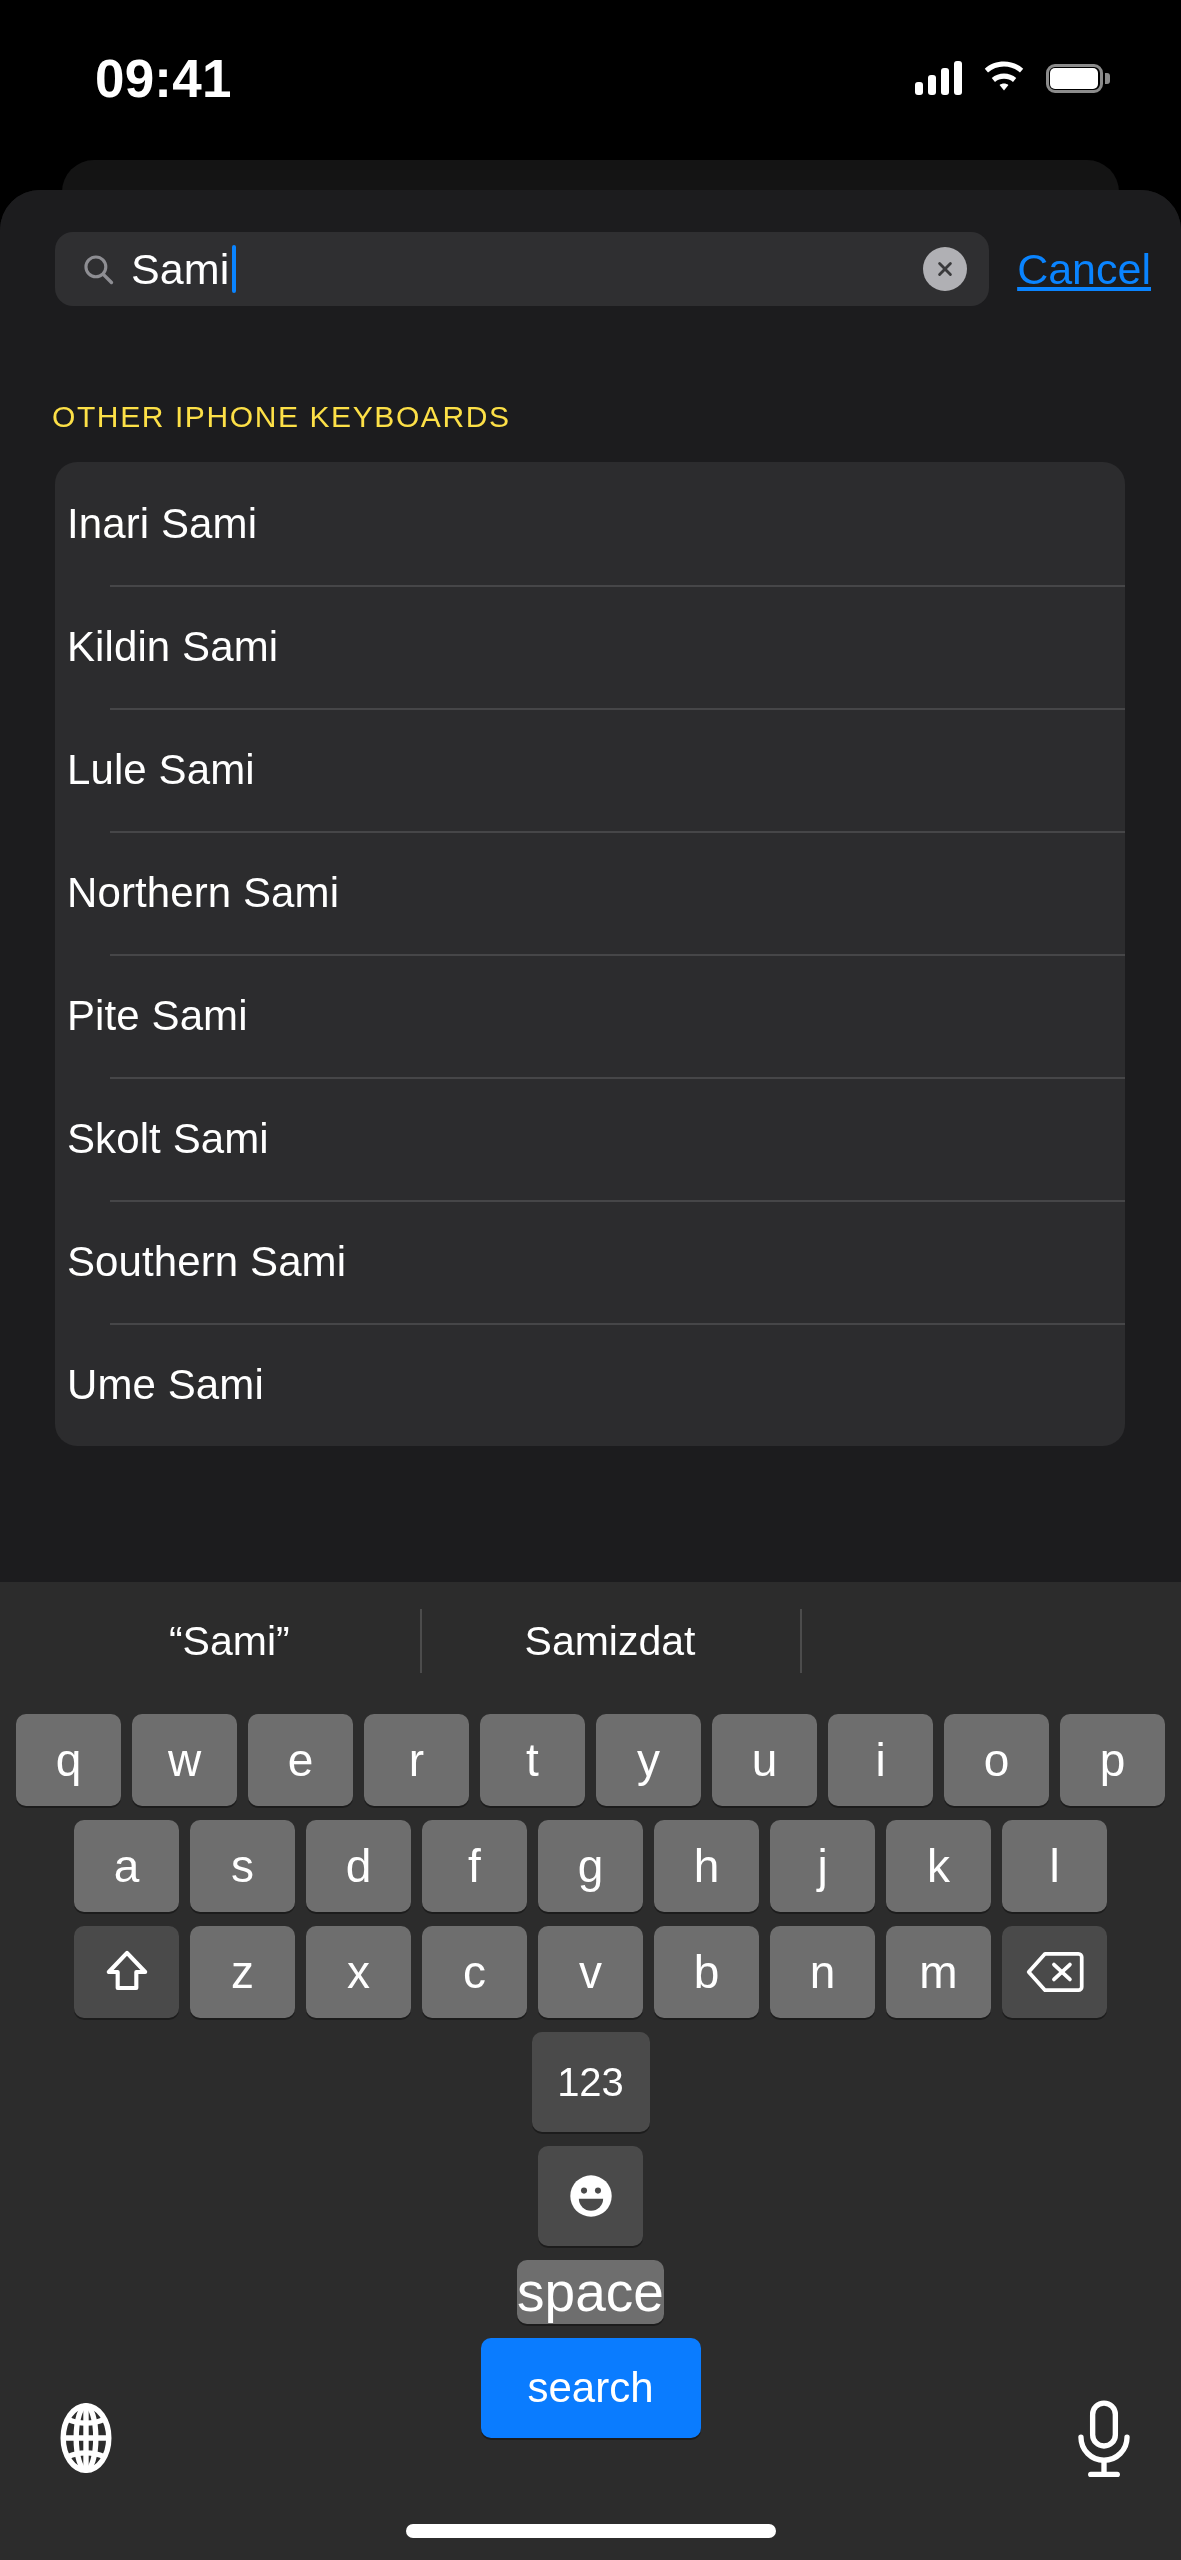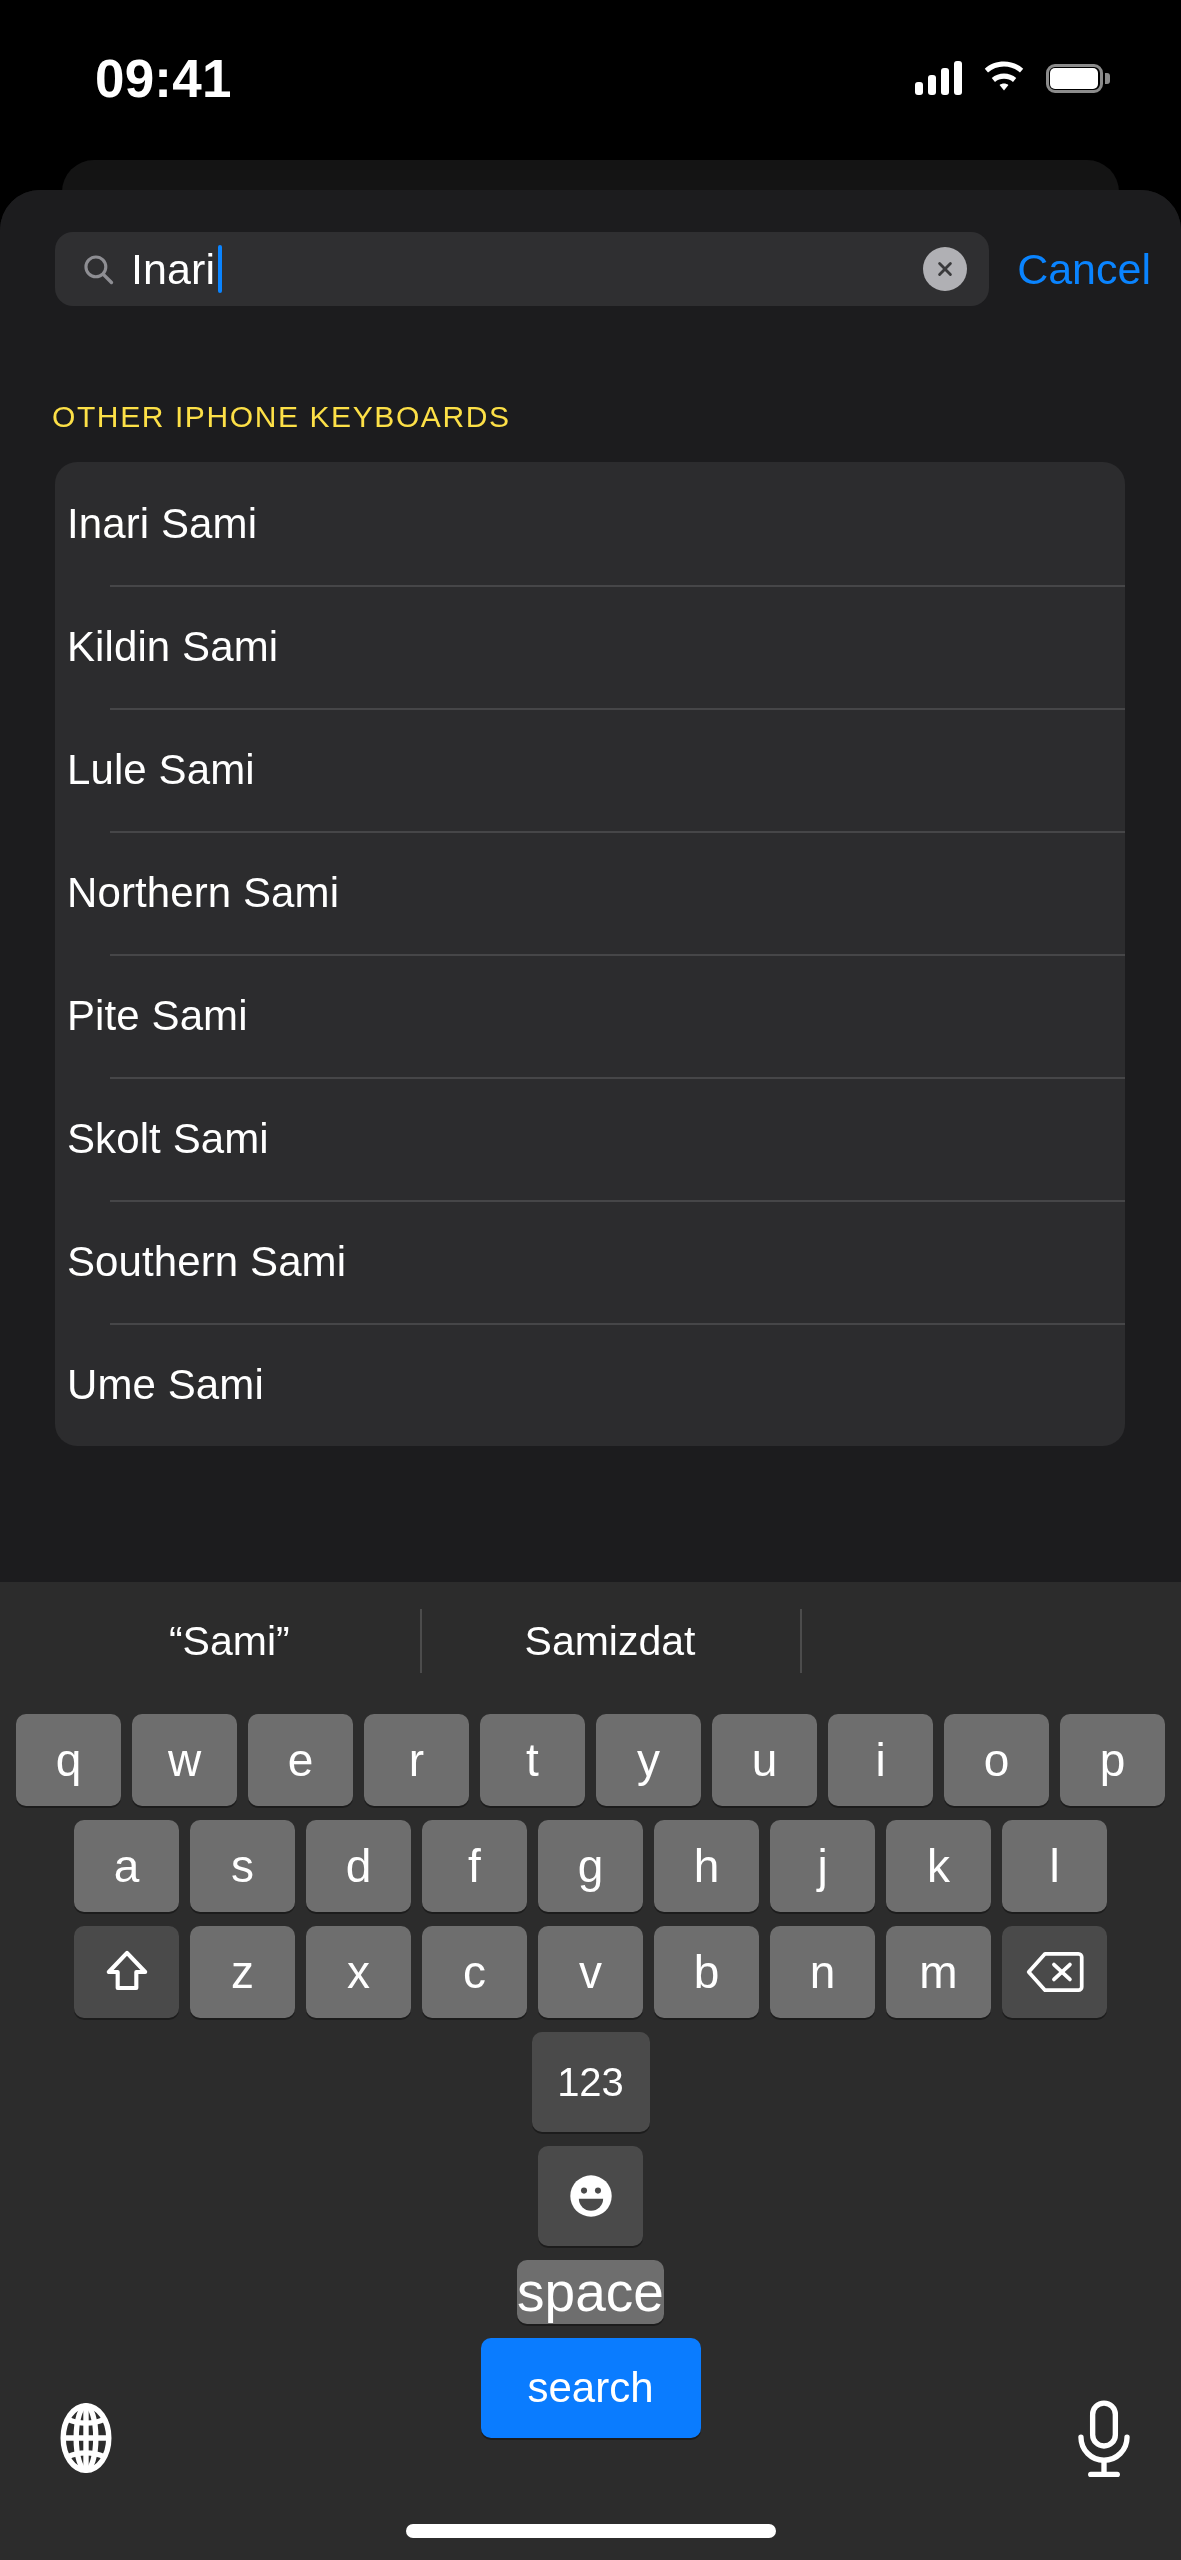--- a/index.html
+++ b/index.html
@@ -82,21 +82,21 @@
     width:4px; height:48px; background:#0a84ff; margin-left:3px;
     border-radius:2px; display:inline-block; vertical-align:middle;
   }
   #search-value-wrap { display:flex; align-items:center; flex:1; }
   #clearbtn {
     width:44px; height:44px; border-radius:50%;
     background:#b0b0b4; display:flex; align-items:center; justify-content:center;
     flex:none;
   }
   #cancelbtn {
-    color:#0a84ff; font-size:43px; margin-left:28px; white-space:nowrap;
+    color:#0a84ff; font-size:43px; margin-left:28px; white-space:nowrap;text-decoration:underline;
   }
 
   
   #sectionheader {
     position:absolute; top:400px; left:52px;
     color:#fde047; font-size:30px; letter-spacing:1.6px;
     z-index:20;
     text-align:right;
   }
 
@@ -206,21 +206,21 @@
 
   <div id="sheet"></div>
 
   <div id="searchrow">
     <div id="searchfield">
       <svg class="mag" viewBox="0 0 24 24">
         <circle cx="10.5" cy="10.5" r="7" fill="none" stroke="#8e8e93" stroke-width="2.2"></circle>
         <line x1="15.6" y1="15.6" x2="21.5" y2="21.5" stroke="#8e8e93" stroke-width="2.4" stroke-linecap="round"></line>
       </svg>
       <div id="search-value-wrap">
-        <span id="searchtext">Inari</span>
+        <span id="searchtext">Sami</span>
         <span id="caret"></span>
       </div>
       <div id="clearbtn">
         <svg viewBox="0 0 24 24" width="26" height="26">
           <line x1="7" y1="7" x2="17" y2="17" stroke="#3a3a3c" stroke-width="2.6" stroke-linecap="round"></line>
           <line x1="17" y1="7" x2="7" y2="17" stroke="#3a3a3c" stroke-width="2.6" stroke-linecap="round"></line>
         </svg>
       </div>
     </div>
     <div id="cancelbtn">Cancel</div>

